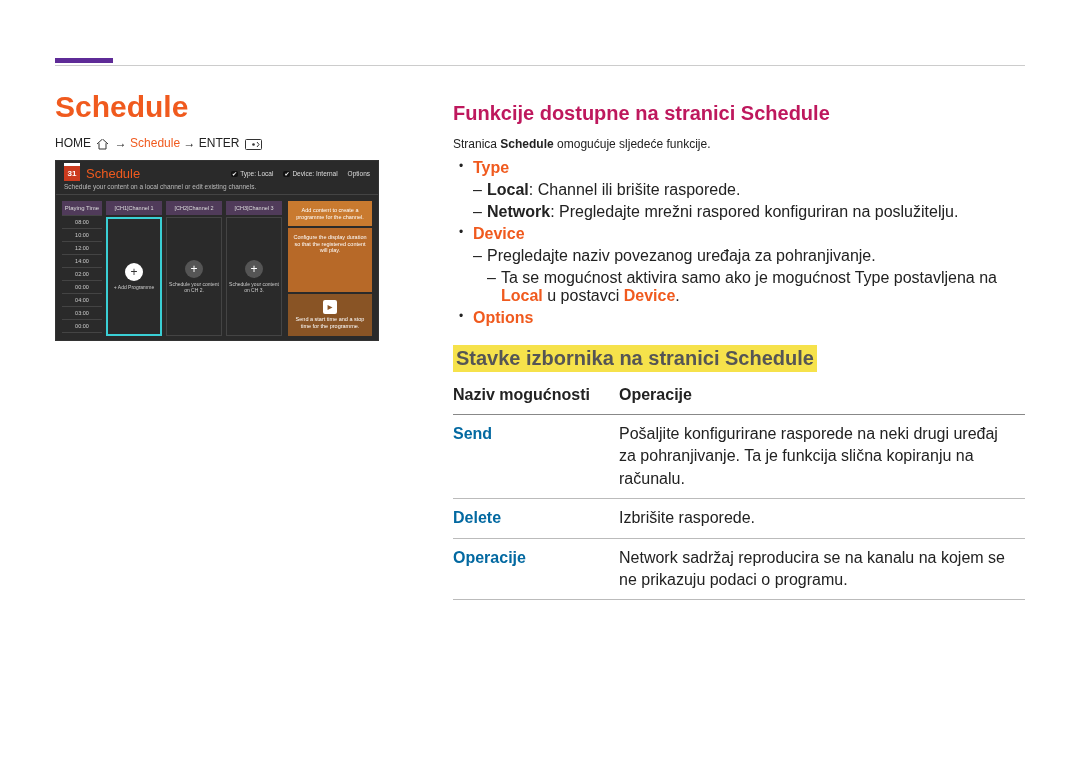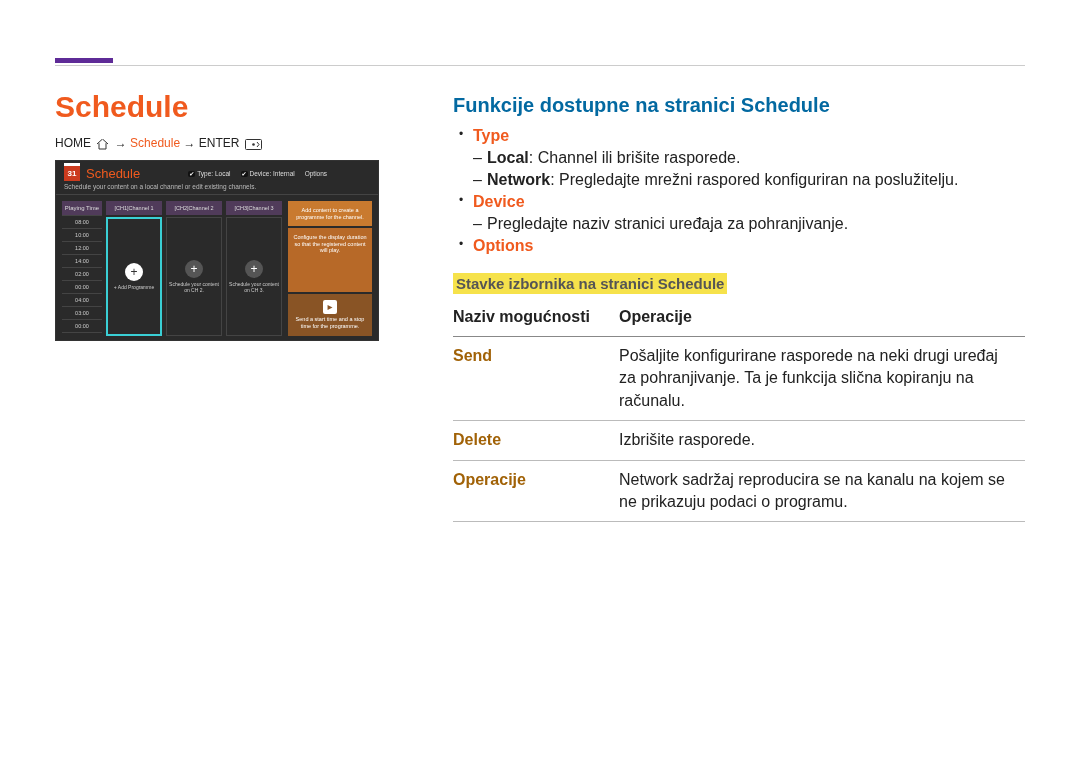--- a/index.html
+++ b/index.html
@@ -69,20 +69,21 @@
     border: 1px solid #333;
     box-sizing: border-box;
     color: #fff;
     font-size: 7px;
     display: flex;
     flex-direction: column;
   }
   .mock-header {
     display: flex;
     align-items: center;
+    justify-content: space-between;
     padding: 4px 8px 0 8px;
     gap: 48px;
   }
   .mock-h-left { display: flex; align-items: center; gap: 6px; }
   .mock-cal {
     width: 16px;
     height: 16px;
     background: #cc3b1e;
     font-size: 8px;
     display: flex;
@@ -142,49 +143,49 @@
   .mock-side { flex:1; display:flex; flex-direction:column; gap:2px; margin-left:2px;}
   .mock-side-box {
     font-size:5.5px; color:#fff; text-align:center; padding:6px 4px; line-height:1.2;
   }
   .ms1 { background:#c97a2f; }
   .ms2 { flex:1.2; background:#b76928; }
   .ms3 { flex:.7; background:#895425; display:flex; flex-direction:column; align-items:center; justify-content:center; gap:2px;}
   .ms3:before{ content:"▸"; font-size:10px; background:#fff; color:#895425; width:14px; height:14px; border-radius:2px;
     display:flex; align-items:center; justify-content:center;}
 
-  .h1 { font-size: 20px; font-weight: 700; margin: 4px 0 10px 0; color: #0369a1; }
+  .h1 { font-size: 20px; font-weight: 700; margin: 12px 0 10px 0; color: #be185d; }
   .p { font-size: 12px; line-height: 1.5; margin: 0 0 6px 0; }
   .p .b { font-weight: 700; }
 
   .bul-list { margin: 4px 0 2px 6px; padding: 0; }
   .bul-list li { list-style: none; font-size: 16px; position: relative; padding-left: 14px; margin-bottom: 4px;}
   .bul-list li.lvl1:before { content:"•"; position:absolute; left:0; top:0; font-size:12px;}
   .bul-list li.lvl1 > .name { color:#f05a1e; font-weight:700; }
   .bul-list li.lvl2 { padding-left: 28px; margin-bottom:4px;}
   .bul-list li.lvl2:before { content:"\2012"; position:absolute; left:14px; top:0; }
   .bul-list li.lvl2 .b { font-weight:700; }
   .bul-list li.lvl2note { padding-left:42px; margin-bottom:4px;}
   .bul-list li.lvl2note:before { content:"\2012"; position:absolute; left:28px; top:0;}
 
   .subhead {
     display:inline-block;
     font-weight:700;
-    font-size:15px;
+    font-size:20px;
     color:#555;
     background:#f6e24b;
     padding: 2px 3px;
     margin-top: 14px;
   }
 
   .tbl { width:100%; border-collapse: collapse; font-size:16px; margin-top:4px;}
   .tbl th { text-align:left; font-weight:700; padding: 10px 6px 10px 0; border-bottom:1px solid #888;}
   .tbl th.col1 { width: 160px; }
   .tbl td { vertical-align: top; padding: 8px 6px 8px 0; border-bottom:1px solid #bbb; line-height:1.4;}
-  .tbl td.opt { color:#a16207; font-weight:700; }
+  .tbl td.opt { color:#0369a1; font-weight:700; }
 </style>
 </head>
 <body>
 
 <div class="topbar-left"></div>
 <div class="topbar-line"></div>
 
 <div class="page">
   <div class="left-col">
     <h1 class="page-title">Schedule</h1>
@@ -263,28 +264,34 @@
             <span>Send a start time and a stop time for the programme.</span>
           </div>
         </div>
       </div>
     </div>
   </div>
 
   <div class="right-col">
     <h2 class="h1">Funkcije dostupne na stranici Schedule</h2>
 
+    <p class="p">
+      <span>Stranica </span><span class="b">Schedule</span><span> omogućuje sljedeće funkcije.</span>
+    </p>
 
     <ul class="bul-list">
       <li class="lvl1"><span class="name">Type</span></li>
       <li class="lvl2"><span class="b">Local</span><span>: Channel ili brišite rasporede.</span></li>
       <li class="lvl2"><span class="b">Network</span><span>: Pregledajte mrežni raspored konfiguriran na poslužitelju.</span></li>
 
       <li class="lvl1"><span class="name">Device</span></li>
-      <li class="lvl2"><span>Pregledajte naziv stranici uređaja za pohranjivanje.</span></li>
+      <li class="lvl2"><span>Pregledajte naziv povezanog uređaja za pohranjivanje.</span></li>
+      <li class="lvl2note">
+        <span>Ta se mogućnost aktivira samo ako je mogućnost </span><span class="b">Type</span><span> postavljena na </span><span style="color:#f05a1e;font-weight:700">Local</span><span> u postavci </span><span style="color:#f05a1e;font-weight:700">Device</span><span>.</span>
+      </li>
 
       <li class="lvl1"><span class="name">Options</span></li>
     </ul>
 
     <div class="subhead">Stavke izbornika na stranici Schedule</div>
 
     <table class="tbl">
       <thead>
         <tr>
           <th class="col1">Naziv mogućnosti</th>

